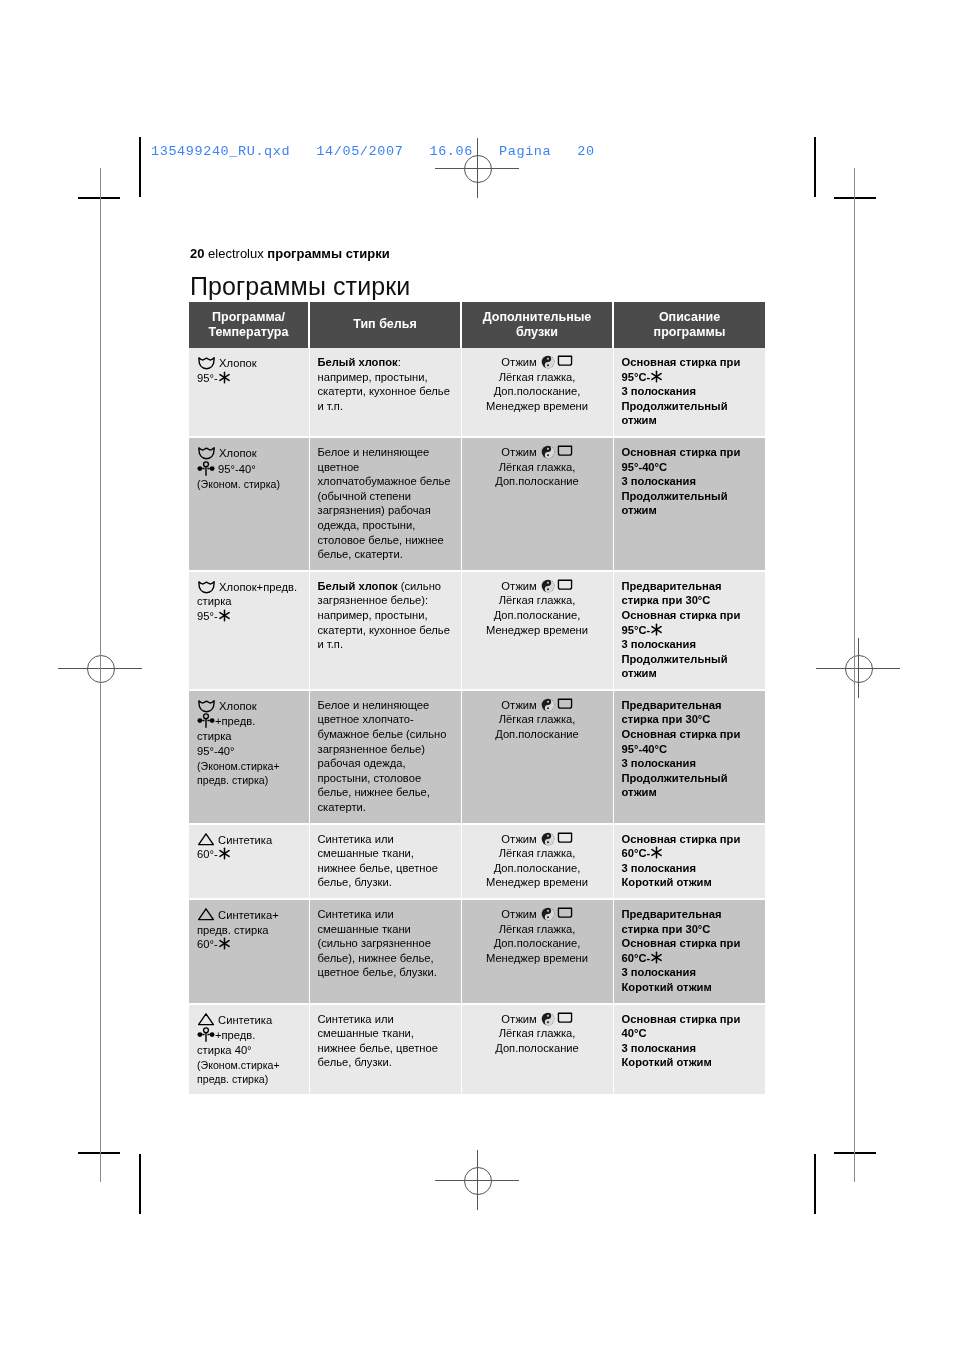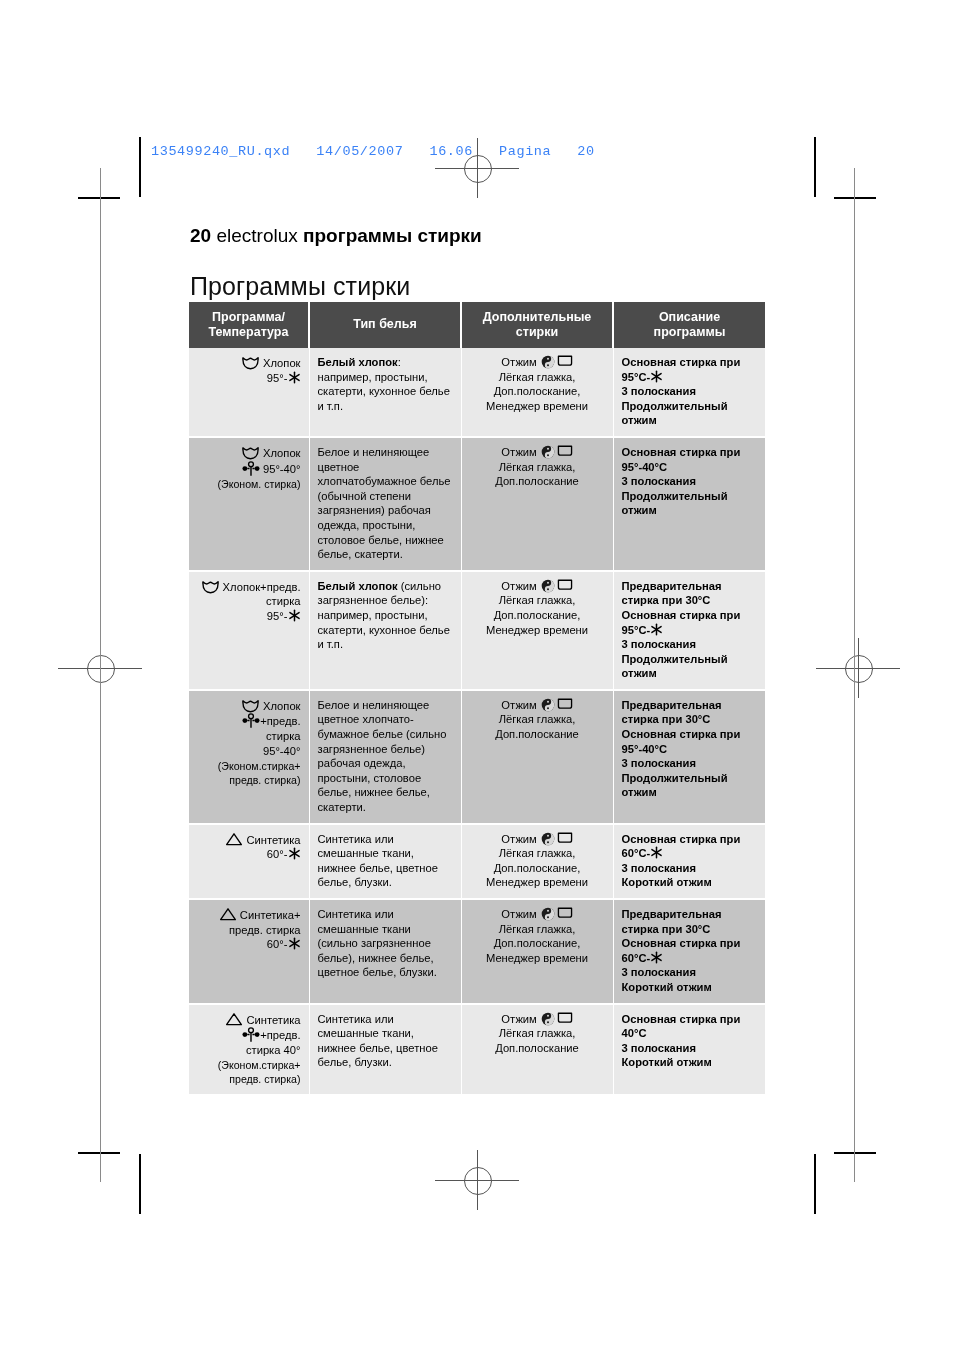--- a/index.html
+++ b/index.html
@@ -48,22 +48,22 @@
     color: #3b82f6;
     white-space: pre;
     z-index: 5;
   }
 
   
   .page { position: absolute; left: 0; top: 0; width: 954px; height: 1350px; }
 
   .running-head {
     position: absolute;
-    left: 190px; top: 228px;
-    font-size: 19px;
+    left: 190px; top: 246px;
+    font-size: 13px;
     line-height: 16px;
     white-space: nowrap;
     text-align: center;
   }
   .running-head .pgnum { font-weight: bold; }
   .running-head .brand { font-weight: normal; }
   .running-head .section { font-weight: bold; }
 
   .page-title {
     position: absolute;
@@ -111,21 +111,20 @@
   table.programs td:last-child { border-right: none; }
 
   tr.row-light td { background: #e9e9e9; }
   tr.row-dark  td { background: #c4c4c4; }
 
   td.col-prog {
     font-size: 13px;
     line-height: 19px;
     padding-top: 9px;
     vertical-align: middle;
-    text-align: right;
   }
   td.col-func {
     text-align: center;
     vertical-align: middle;
     line-height: 15.2px;
   }
   td.col-desc { line-height: 15.2px; font-weight: bold; }
   td.col-type { line-height: 14.8px; margin-top: 8px; }
 
   .prog-line { display: block; white-space: nowrap; }
@@ -204,21 +203,21 @@
       <tr>
         <th>
           <div>Программа/</div>
           <div>Температура</div>
         </th>
         <th>
           <div>Тип белья</div>
         </th>
         <th>
           <div>Дополнительные</div>
-          <div>стирки</div>
+          <div>блузки</div>
         </th>
         <th>
           <div>Описание</div>
           <div>программы</div>
         </th>
       </tr>
     </thead>
     <tbody id="tbody">
         <tr class="row-light">
           <td class="col-prog">

